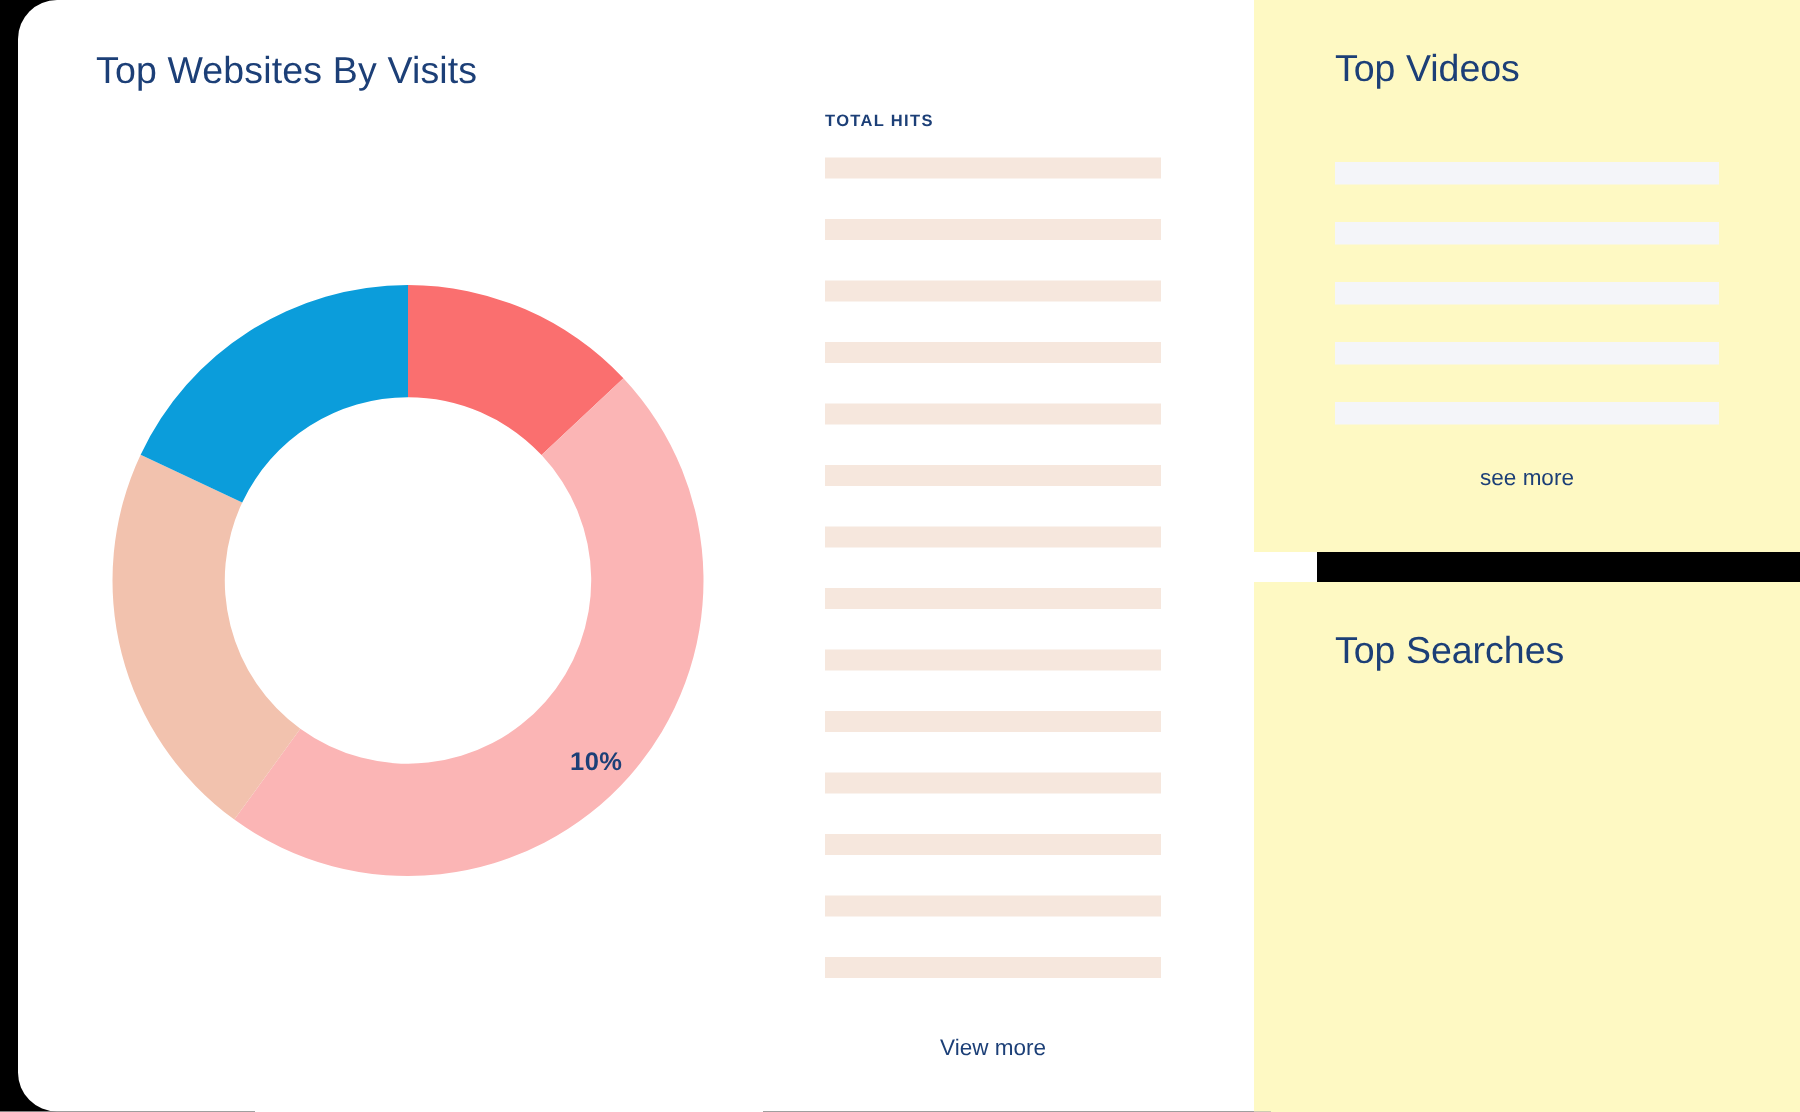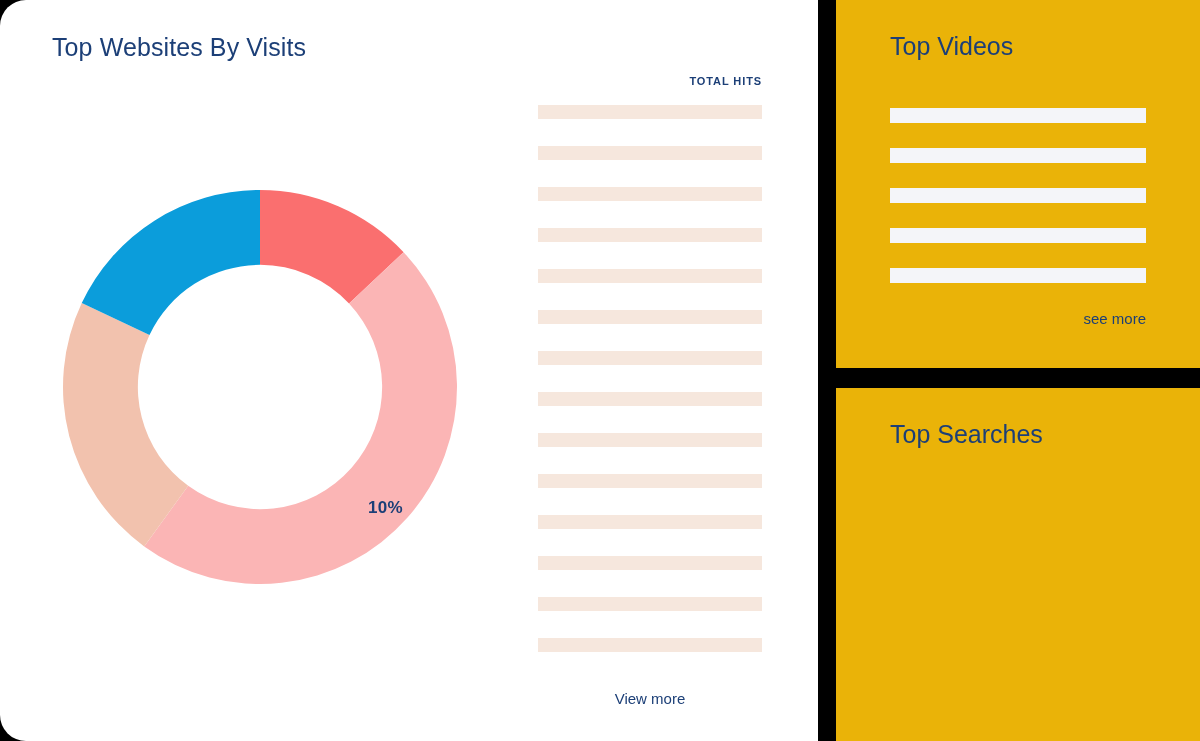--- a/index.html
+++ b/index.html
@@ -7,26 +7,27 @@
     width:1200px;height:741px;
     background:#000000;
     font-family:"Liberation Sans", sans-serif;
     overflow:hidden;
     position:relative;
   }
 
   
   #main-card{
     position:absolute;
-    left:0;top:0;
+    left:12px;top:0;
     width:818px;height:741px;
     background:#ffffff;
     border-top-left-radius:26px;
     border-bottom-left-radius:26px;
     overflow:hidden;
+    padding-left:48px;
   }
   #card-title{
     position:absolute;
     left:52px;top:33px;
     font-size:25px;
     color:#1c3f77;
     letter-spacing:.1px;
     white-space:nowrap;
   }
 
@@ -50,21 +51,21 @@
   #hits-col{
     position:absolute;
     left:538px;top:75px;
     width:224px;
   }
   #hits-heading{
     font-size:11px;
     font-weight:bold;
     color:#1c3f77;
     letter-spacing:.9px;
-    text-align:right;
+    text-align:left;
     margin:0 0 18px 0;
   }
   .hit-bar{
     height:14px;
     background:#f6e7dd;
     margin-bottom:27px;
   }
   .hit-bar:last-child{margin-bottom:0;}
   #view-more{
     position:absolute;
@@ -74,21 +75,21 @@
     font-size:15px;
     color:#1c3f77;
     cursor:pointer;
   }
 
   
   .side-panel{
     position:absolute;
     left:836px;
     width:364px;
-    background:#eab308;
+    background:#fef9c3;
     overflow:hidden;
   }
   #panel-videos{ top:0;   height:368px; }
   #panel-searches{ top:388px; height:398px; }
 
   .panel-title{
     position:absolute;
     left:54px;top:32px;
     font-size:25px;
     color:#1c3f77;
@@ -103,21 +104,21 @@
   .panel-bar{
     height:15px;
     background:#f4f5f9;
     margin-bottom:25px;
   }
   .panel-bar:last-child{margin-bottom:0;}
   .see-more{
     position:absolute;
     left:54px;
     width:256px;
-    text-align:right;
+    text-align:center;
     font-size:15px;
     color:#1c3f77;
     cursor:pointer;
   }
   #panel-videos .see-more{ top:310px; }
 </style>
 </head>
 <body>
 
 <div id="main-card">

